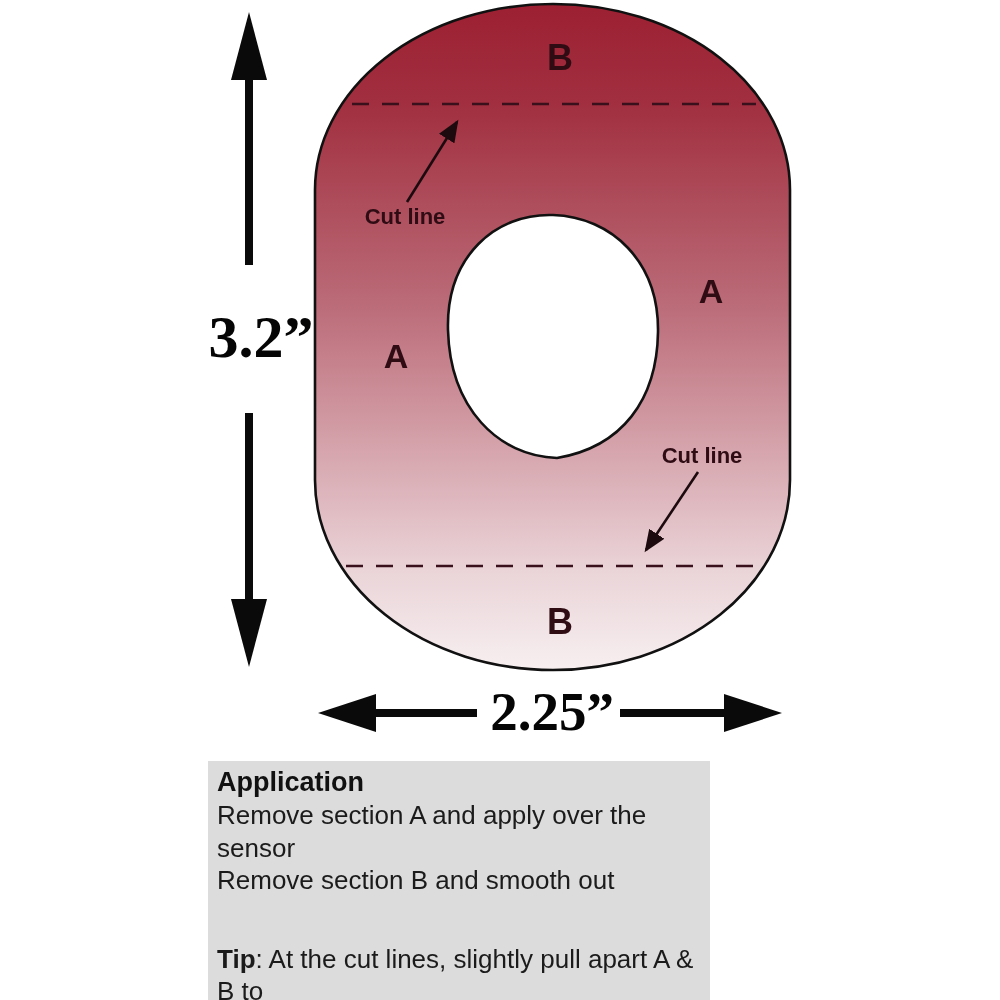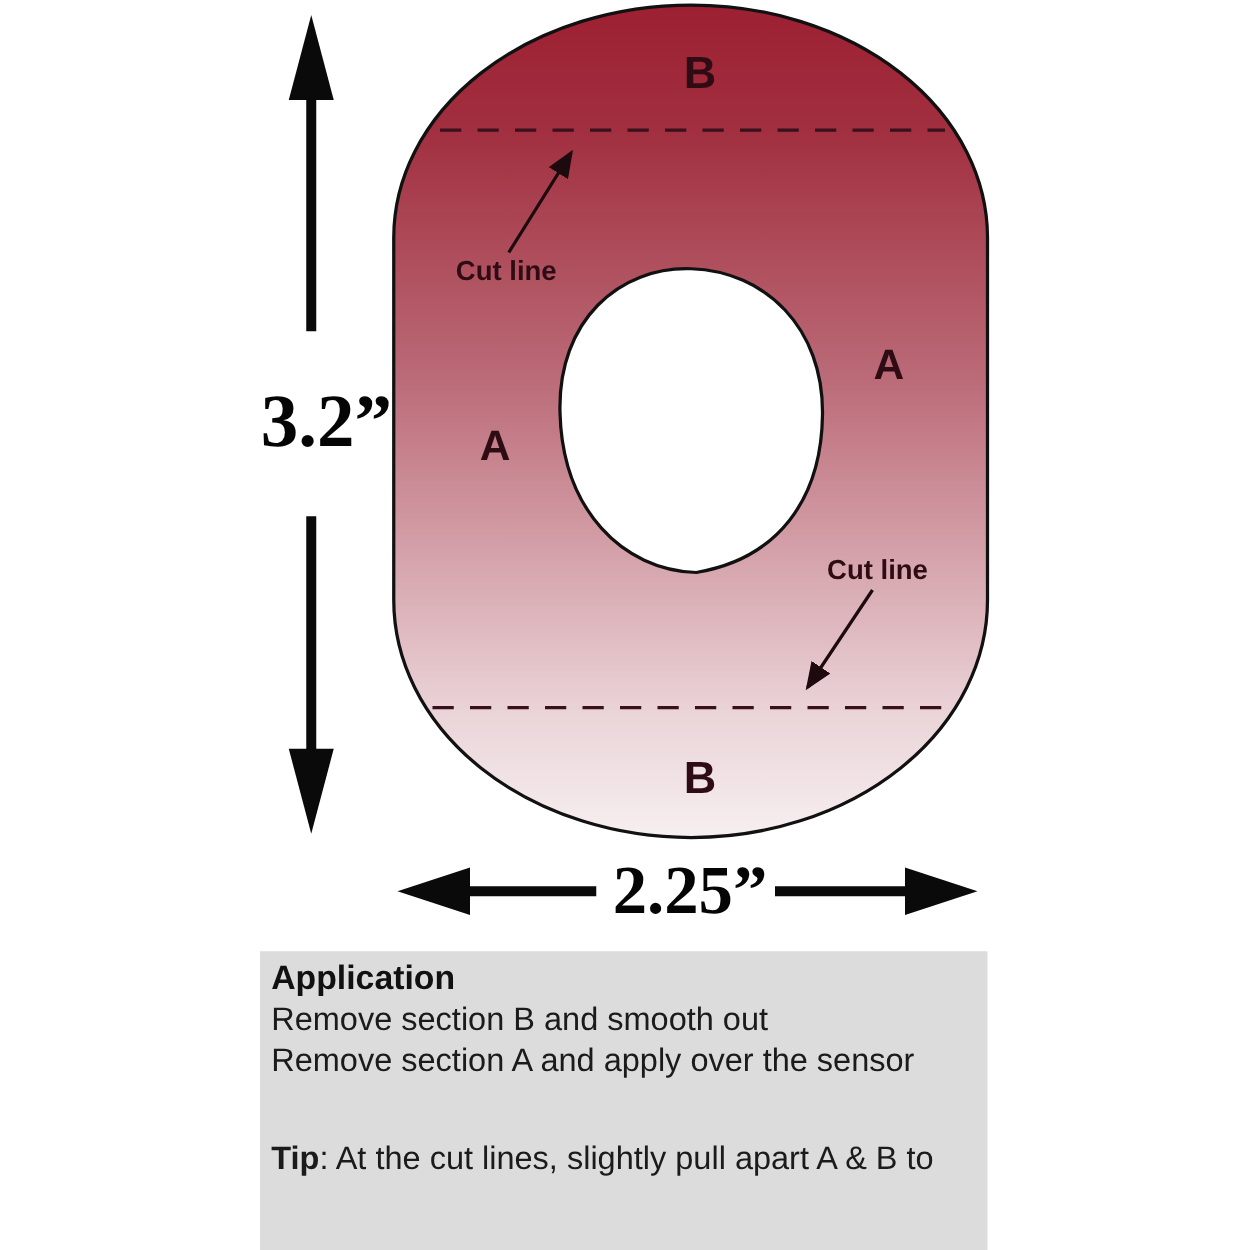--- a/index.html
+++ b/index.html
@@ -3,21 +3,21 @@
 <meta charset="utf-8">
 <style>
   html,body{margin:0;padding:0;background:#ffffff;}
   body{width:1000px;height:1000px;position:relative;overflow:hidden;
        font-family:"Liberation Sans",sans-serif;}
   .stage{position:absolute;left:0;top:0;width:1000px;height:1000px;}
   svg{position:absolute;left:0;top:0;}
   .diagram-sans{font-family:"Liberation Sans",sans-serif;}
   .dim-serif{font-family:"Liberation Serif",serif;font-weight:bold;}
   .instructions{
-    position:absolute;left:208px;top:761px;width:582px;height:239px;
+    position:absolute;left:208px;top:761px;width:502px;height:239px;
     background:#dcdcdc;box-sizing:border-box;padding:5px 14px 0 9px;
     color:#1b1b1b;font-size:26px;line-height:32.5px;
   }
   .instructions h2{margin:0;font-size:27px;line-height:33px;font-weight:bold;color:#111;}
   .instructions p{margin:0;}
   .spacer{height:46px;}
   .bold{font-weight:bold;text-align:right;}
 </style>
 </head>
 <body>
@@ -73,19 +73,19 @@
       <line x1="477" y1="713" x2="374" y2="713" stroke="#0a0a0a" stroke-width="8"></line>
       <polygon points="318,713 376,694 376,732" fill="#0a0a0a"></polygon>
       <line x1="620" y1="713" x2="726" y2="713" stroke="#0a0a0a" stroke-width="8"></line>
       <polygon points="782,713 724,694 724,732" fill="#0a0a0a"></polygon>
     </g>
     <text class="dim-serif" x="552" y="730" text-anchor="middle" font-size="55" fill="#050505">2.25”</text>
   </svg>
 
   <div class="instructions">
     <h2>Application</h2>
+    <p>Remove section A and apply over the sensor</p>
     <p>Remove section B and smooth out</p>
-    <p>Remove section A and apply over the sensor</p>
     <div class="spacer"></div>
     <p><span class="bold">Tip</span><span>: At the cut lines, slightly pull apart A &amp; B to</span><br></p>
   </div>
 
 </div>
 
 </body></html>

